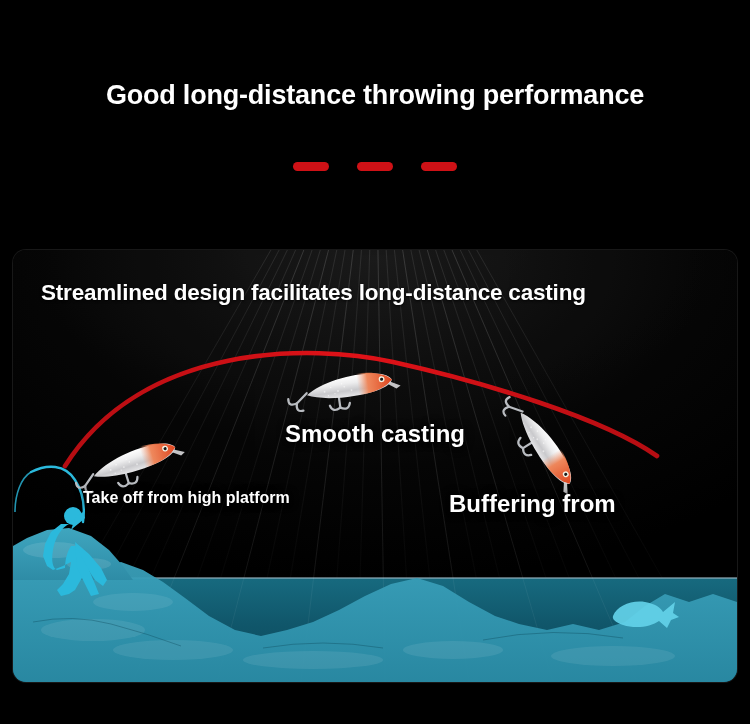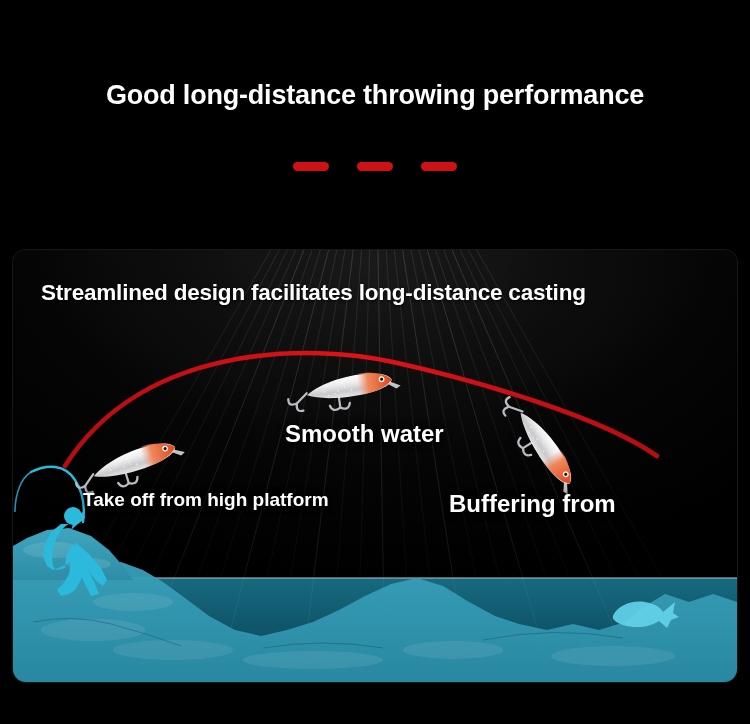--- a/index.html
+++ b/index.html
@@ -112,21 +112,21 @@
     text-shadow: 0 1px 4px rgba(0,0,0,0.95), 0 0 10px rgba(0,0,0,0.8);
   }
   .label-smooth {
     left: 272px;
     top: 170px;
     font-size: 24px;
   }
   .label-takeoff {
     left: 70px;
     top: 239px;
-    font-size: 19px;
+    font-size: 16px;
   }
   .label-buffering {
     left: 436px;
     top: 240px;
     font-size: 24px;
   }
 </style>
 </head>
 <body>
 
@@ -342,20 +342,20 @@
           <use href="#lure"></use>
         </g>
         <g transform="translate(300,140) rotate(-8) scale(1.12)">
           <use href="#lure"></use>
         </g>
         <g transform="translate(515,166) rotate(58) scale(1.12)">
           <use href="#lure"></use>
         </g>
       </svg>
 
-      <div class="label label-smooth">Smooth water</div>
+      <div class="label label-smooth">Smooth casting</div>
 
       <div class="label label-takeoff">Take off from high platform</div>
 
       <div class="label label-buffering">Buffering from</div>
     </div>
   </div>
 </div>
 
 </body></html>

